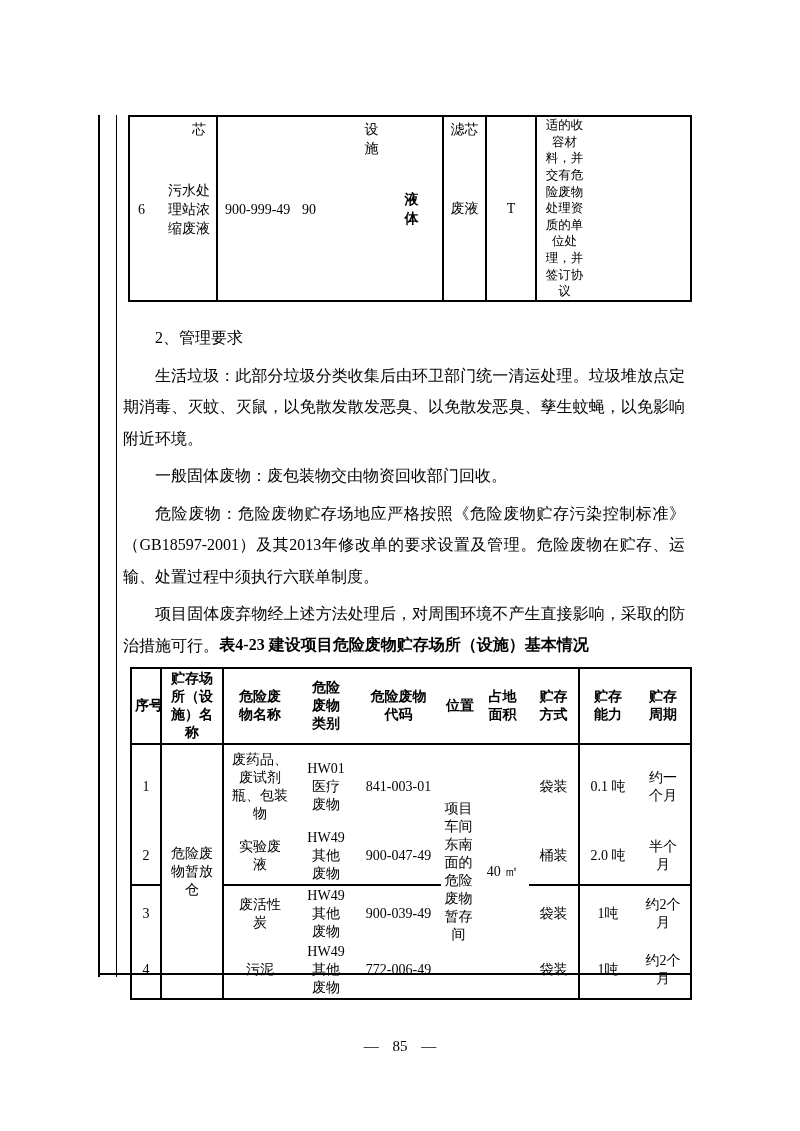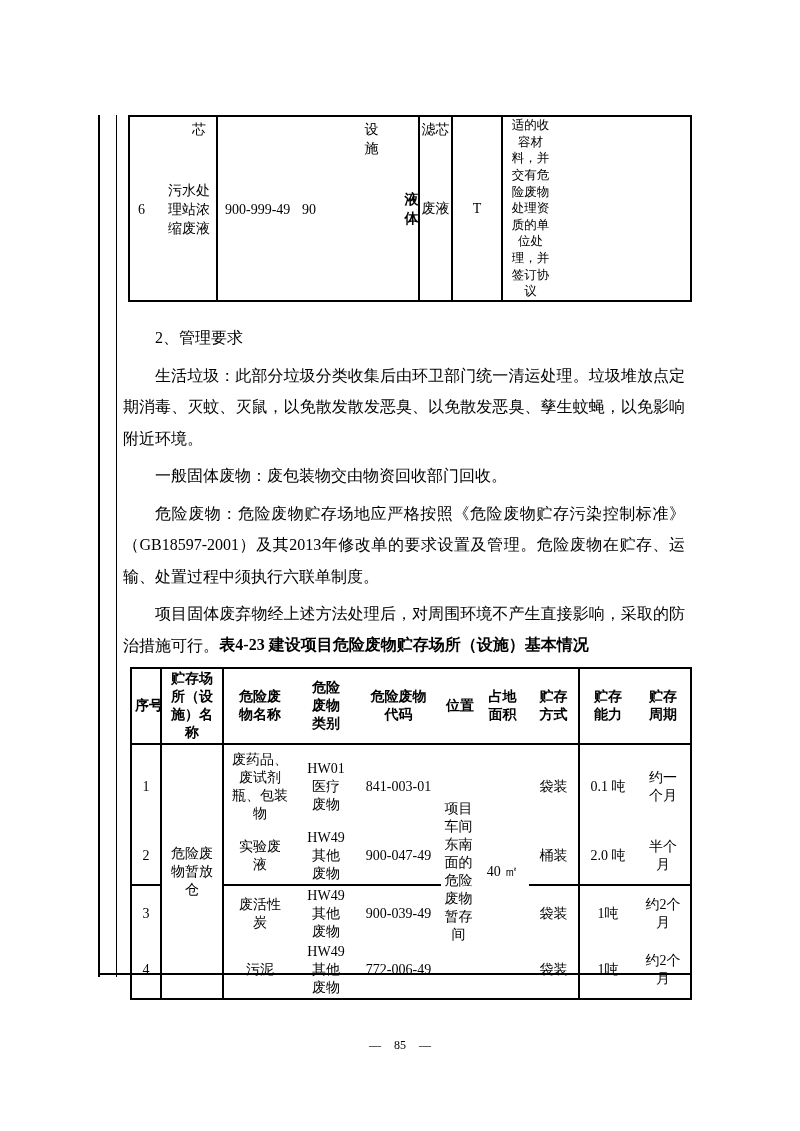--- a/index.html
+++ b/index.html
@@ -19,21 +19,21 @@
     font-size:14px;line-height:19px;
   }
   .top-table .cell{
     position:relative;box-sizing:border-box;height:100%;
     display:flex;align-items:center;justify-content:center;text-align:center;
   }
   .top-table .cell + .cell{border-left:2px solid #000;}
   .tt-a{width:86px;}
   .tt-b{width:52px;}
   .tt-c{width:202px;}
-  .tt-d{width:33px;}
+  .tt-d{width:43px;margin-left:24px;}
   .tt-e{width:70px;display:flex;gap:5px;}
   .tt-f{width:50px;}
   .tt-g{width:57px;align-items:flex-start;}
   .frag-top{position:absolute;top:3px;}
   .vtext{display:inline-block;width:15px;word-break:break-all;text-align:center;}
   .tt-name{display:inline-block;width:46px;text-align:center;word-break:break-all;position:absolute;left:36px;top:50%;transform:translateY(-50%);}
   .tt-seq{position:absolute;left:8px;top:50%;transform:translateY(-50%);}
   .tt-code{position:absolute;left:7px;top:50%;transform:translateY(-50%);white-space:nowrap;}
   .tt-amt{position:absolute;left:84px;top:50%;transform:translateY(-50%);}
   .tt-facility{position:absolute;left:146px;top:3px;}
@@ -75,21 +75,21 @@
   .w36{display:inline-block;width:36px;word-break:break-all;text-align:center;}
   .w38{display:inline-block;width:38px;word-break:break-all;text-align:center;}
   .w48{display:inline-block;width:48px;word-break:break-all;text-align:center;}
   .w58{display:inline-block;width:58px;word-break:break-all;text-align:center;}
   .w30{display:inline-block;width:30px;word-break:break-all;text-align:center;}
   .nowrap{white-space:nowrap;margin-top:16px;}
 
   
   .footer{
     position:absolute;left:0;top:1038px;width:800px;text-align:center;
-    font-size:12px;word-spacing:10px;
+    font-size:15px;word-spacing:10px;
   }
 </style>
 </head>
 <body>
 
 <div class="rule-v" style="left:98px;top:115px;width:2px;height:862px;"></div>
 <div class="rule-v" style="left:116px;top:115px;width:1px;height:862px;"></div>
 <div class="rule-h" style="left:98px;top:973px;width:594px;height:2px;"></div>
 
 <div class="top-table">

